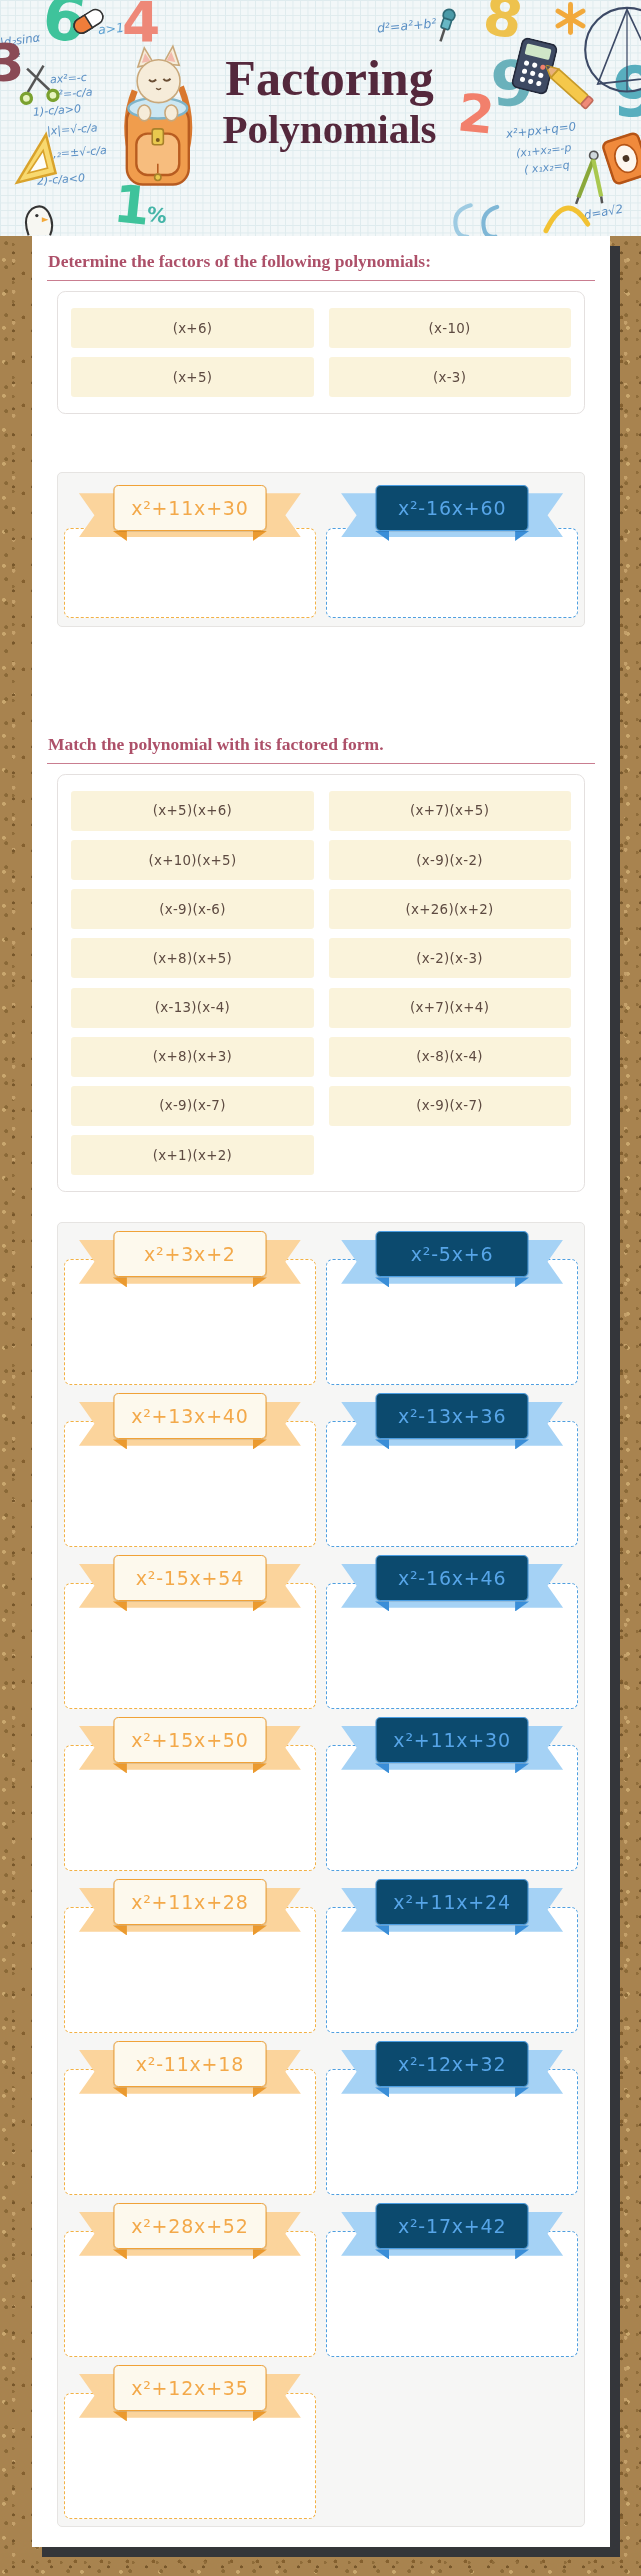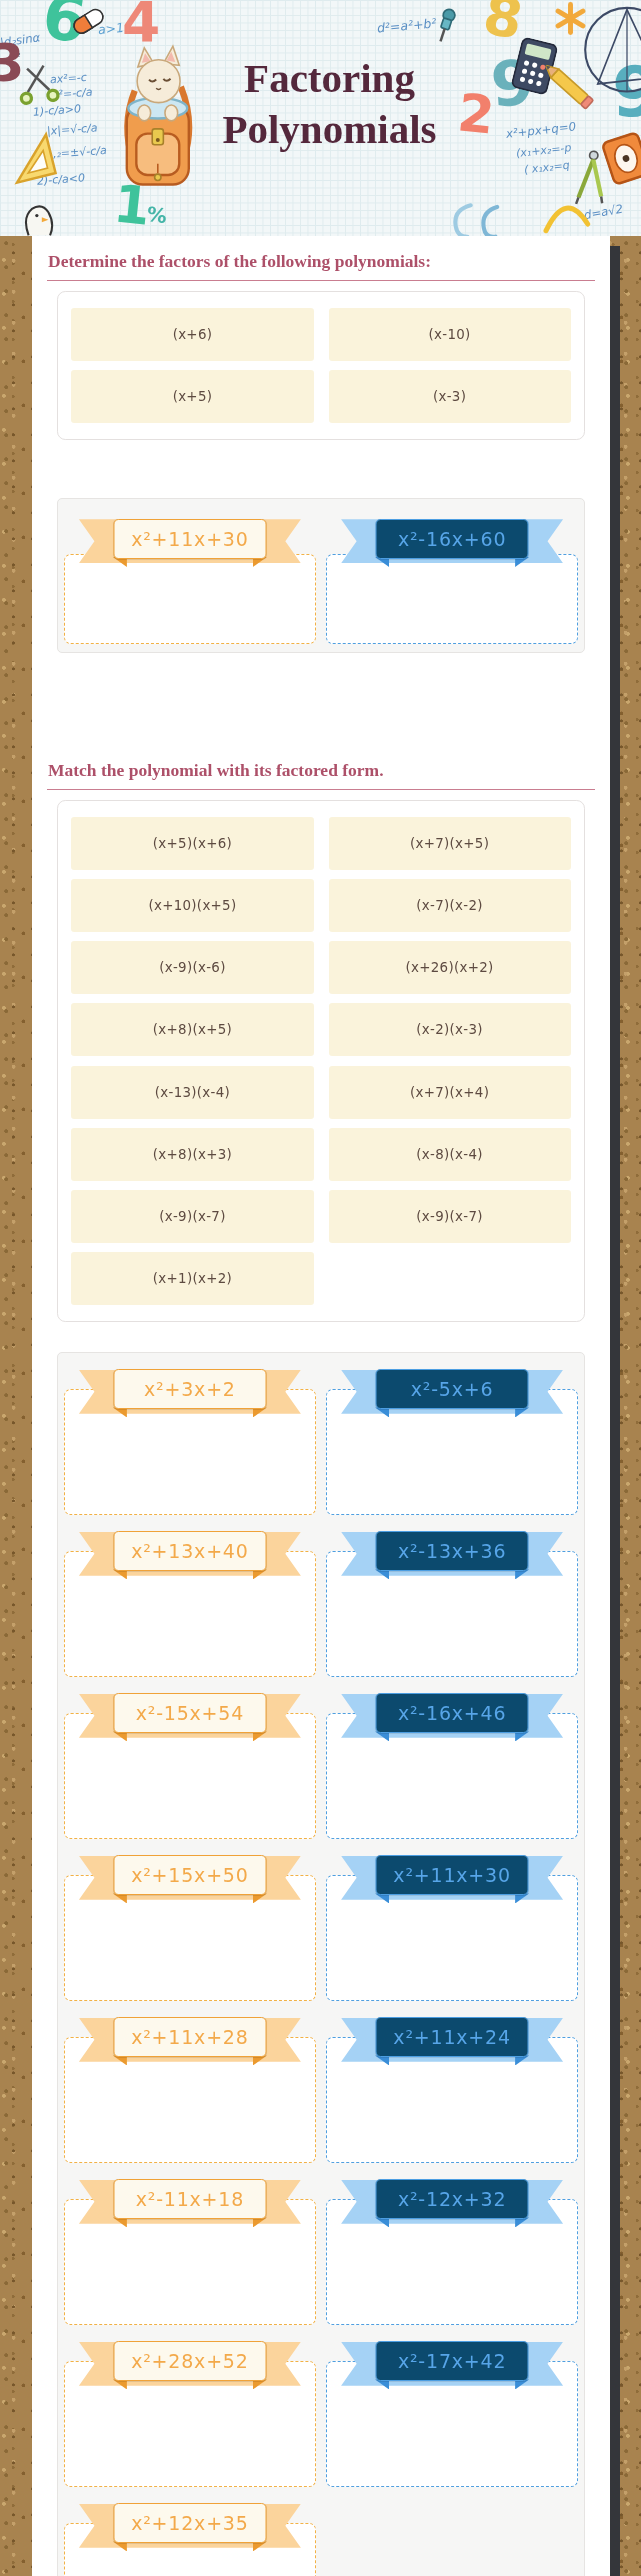--- a/index.html
+++ b/index.html
@@ -12,21 +12,21 @@
       linear-gradient(#dfecee 0.8px, transparent 0.8px),
       linear-gradient(90deg,#dfecee 0.8px, transparent 0.8px),
       linear-gradient(90deg,#c6dbe3 0.8px, transparent 0.8px),
       linear-gradient(#c6dbe3 0.8px, transparent 0.8px);
     background-size:7.5px 7.5px,7.5px 7.5px,45px 45px,45px 45px;}
   .doodle{position:absolute;font-family:"DejaVu Sans",sans-serif;font-weight:700;white-space:nowrap;line-height:1;}
   .doodle.hand{font-weight:400;font-style:italic;font-family:"DejaVu Sans",sans-serif;}
   .hicon{position:absolute;line-height:0;}
   .title{position:absolute;left:190px;top:53px;width:279px;text-align:center;z-index:5;
     font-family:"Liberation Serif","DejaVu Serif",serif;font-weight:700;color:#54283c;}
-  .title .t1{font-size:41px;line-height:50px;}
+  .title .t1{font-size:50px;line-height:50px;}
   .title .t2{font-size:41px;line-height:52px;}
 
   
   .board{position:relative;width:641px;height:2340px;overflow:hidden;
     background-color:#a8834f;
     background-image:
       radial-gradient(circle at 20% 30%, #8a6937 1.7px, transparent 2.1px),
       radial-gradient(circle at 70% 65%, #77572b 1.3px, transparent 1.7px),
       radial-gradient(circle at 40% 80%, #c4a06a 1.7px, transparent 2.1px),
       radial-gradient(circle at 85% 20%, #bd9a63 2.1px, transparent 2.5px),
@@ -39,21 +39,21 @@
   .page{position:absolute;left:32px;top:0;width:578px;min-height:2311px;background:#ffffff;
     box-shadow:10px 10px 0 0 #34363a;}
   .heading{margin:13.4px 16px 0;font-family:"Liberation Serif","DejaVu Serif",serif;
     font-weight:700;font-size:17.5px;line-height:25px;color:#ad5069;}
   .heading2{margin-top:105px;}
   .rule{border:none;border-top:0.8px solid #c97d90;margin:5.8px 15px 0;}
 
   
   .card{margin:10px 25px 0;background:#fff;border:0.8px solid #e4e0df;border-radius:8.3px;
     padding:16px 13.4px;display:grid;grid-template-columns:1fr 1fr;gap:9.2px 15px;}
-  .chip{height:53px;background:#faf3db;border-radius:3.3px;display:flex;align-items:center;
+  .chip{height:40px;background:#faf3db;border-radius:3.3px;display:flex;align-items:center;
     justify-content:center;cursor:grab;}
   .chip-label{font-size:13.4px;color:#5d4a41;letter-spacing:0.3px;}
 
   
   .panel{background:#f6f6f5;border:0.8px solid #e6e4e2;border-radius:5px;
     display:grid;grid-template-columns:1fr 1fr;column-gap:10px;}
   .panel1{margin:58px 25px 0;padding:11.7px 5.8px 10px;}
   .panel2{margin:30px 25px 0;padding:8.3px 5.8px 10px;row-gap:11px;}
   .zone{position:relative;}
   .panel1 .zone{height:131px;}
@@ -64,21 +64,21 @@
   .zone.orange .dropzone{border-color:#f2b145;}
   .zone.blue   .dropzone{border-color:#4f9fe0;}
 
   
   .ribbon{position:absolute;left:50%;top:0;transform:translateX(-50%);width:222px;height:60px;z-index:2;pointer-events:none;}
   .banner{position:absolute;left:0;right:0;top:8.3px;height:44px;
     clip-path:polygon(0 0,100% 0,93% 50%,100% 100%,0 100%,7% 50%);}
   .fold{position:absolute;top:46px;width:14px;height:10px;}
   .fold.fl{left:34px;clip-path:polygon(0 0,100% 0,100% 100%);}
   .fold.fr{right:34px;clip-path:polygon(0 0,100% 0,0 100%);}
-  .rbox{position:absolute;left:50%;transform:translateX(-50%);top:8px;width:153px;height:40px;
+  .rbox{position:absolute;left:50%;transform:translateX(-50%);top:0;width:153px;height:46px;
     border:1.7px solid;border-radius:5px;box-sizing:border-box;display:flex;align-items:center;
     justify-content:center;box-shadow:0 0.8px 0.8px rgba(0,0,0,0.1);text-align:right;}
   .rlabel{font-size:19px;letter-spacing:0.8px;font-weight:400;}
   .zone.orange .banner{background:#fbd49c;}
   .zone.orange .fold{background:#eb9a2f;}
   .zone.orange .rbox{border-color:#f0a238;background:#fdf9ed;}
   .zone.orange .rlabel{color:#f3a94a;}
   .zone.blue .banner{background:#a5d2f5;}
   .zone.blue .fold{background:#3a8ed8;}
   .zone.blue .rbox{border-color:#4c9ee2;background:#0c4a6e;}
@@ -301,21 +301,21 @@
     <div class="chip">
           <span class="chip-label">(x+5)(x+6)</span>
         </div>
         <div class="chip">
           <span class="chip-label">(x+7)(x+5)</span>
         </div>
         <div class="chip">
           <span class="chip-label">(x+10)(x+5)</span>
         </div>
         <div class="chip">
-          <span class="chip-label">(x-7)(x-2)</span>
+          <span class="chip-label">(x-9)(x-2)</span>
         </div>
         <div class="chip">
           <span class="chip-label">(x-9)(x-6)</span>
         </div>
         <div class="chip">
           <span class="chip-label">(x+26)(x+2)</span>
         </div>
         <div class="chip">
           <span class="chip-label">(x+8)(x+5)</span>
         </div>

